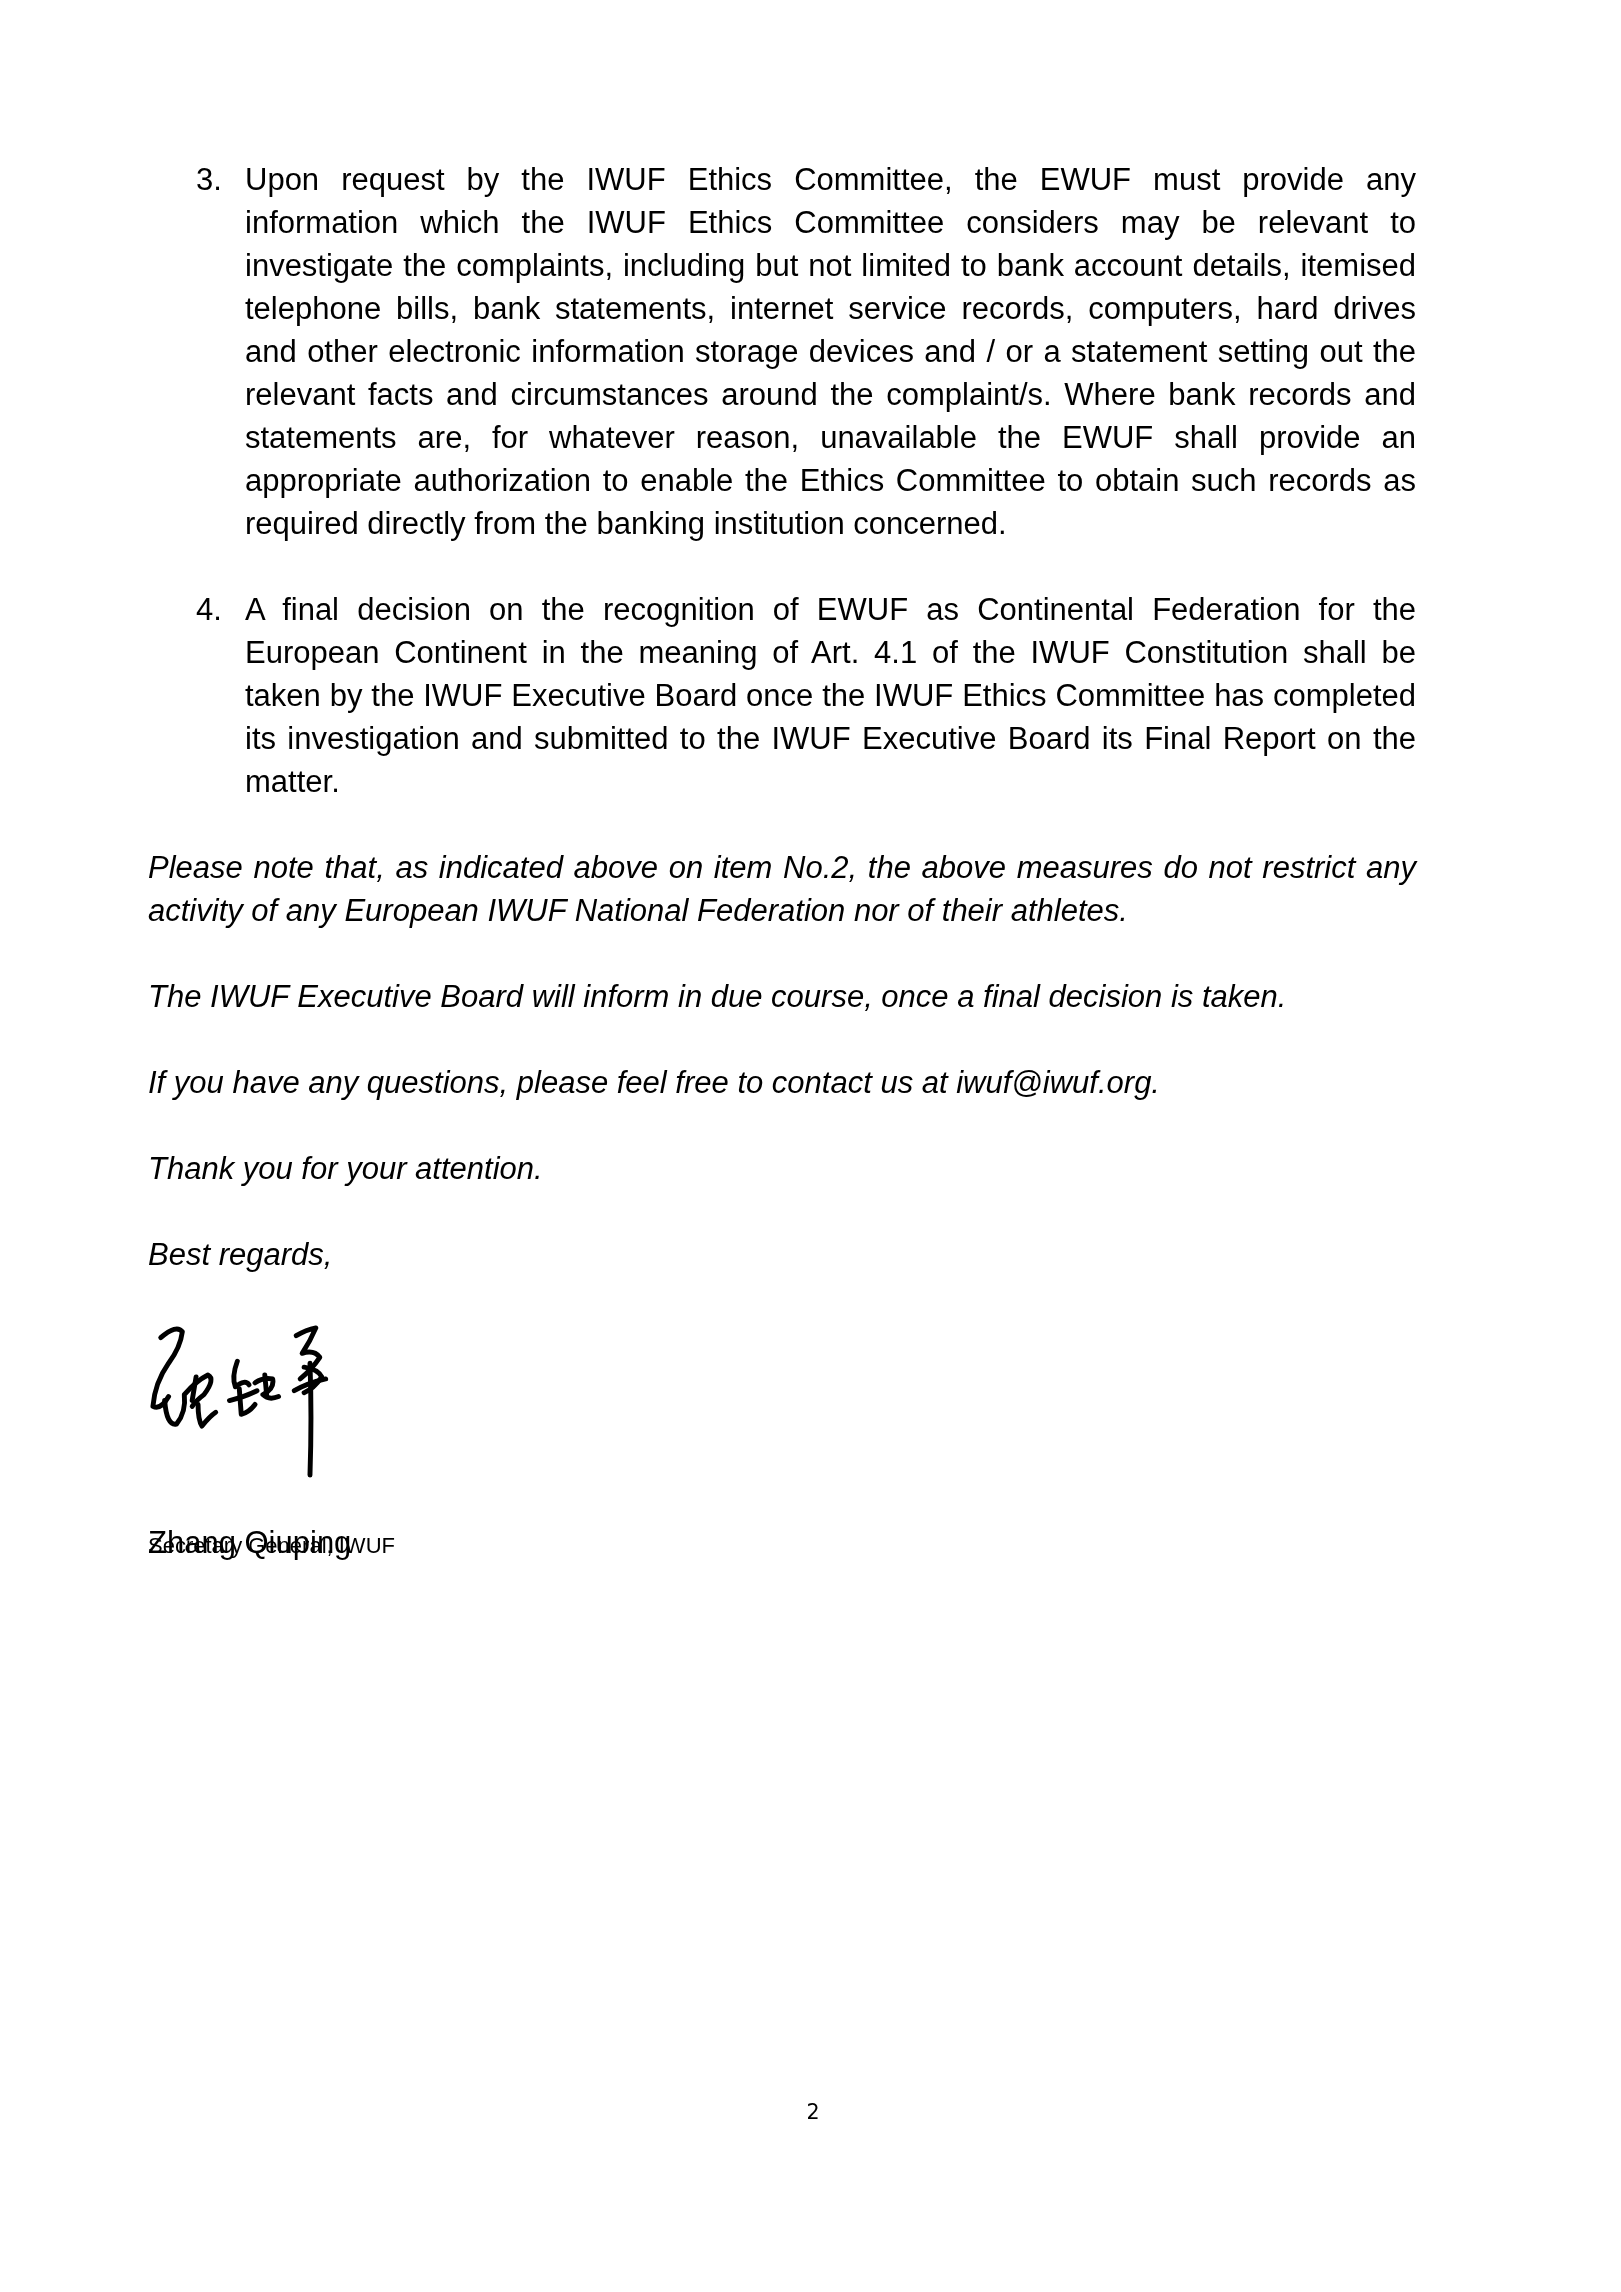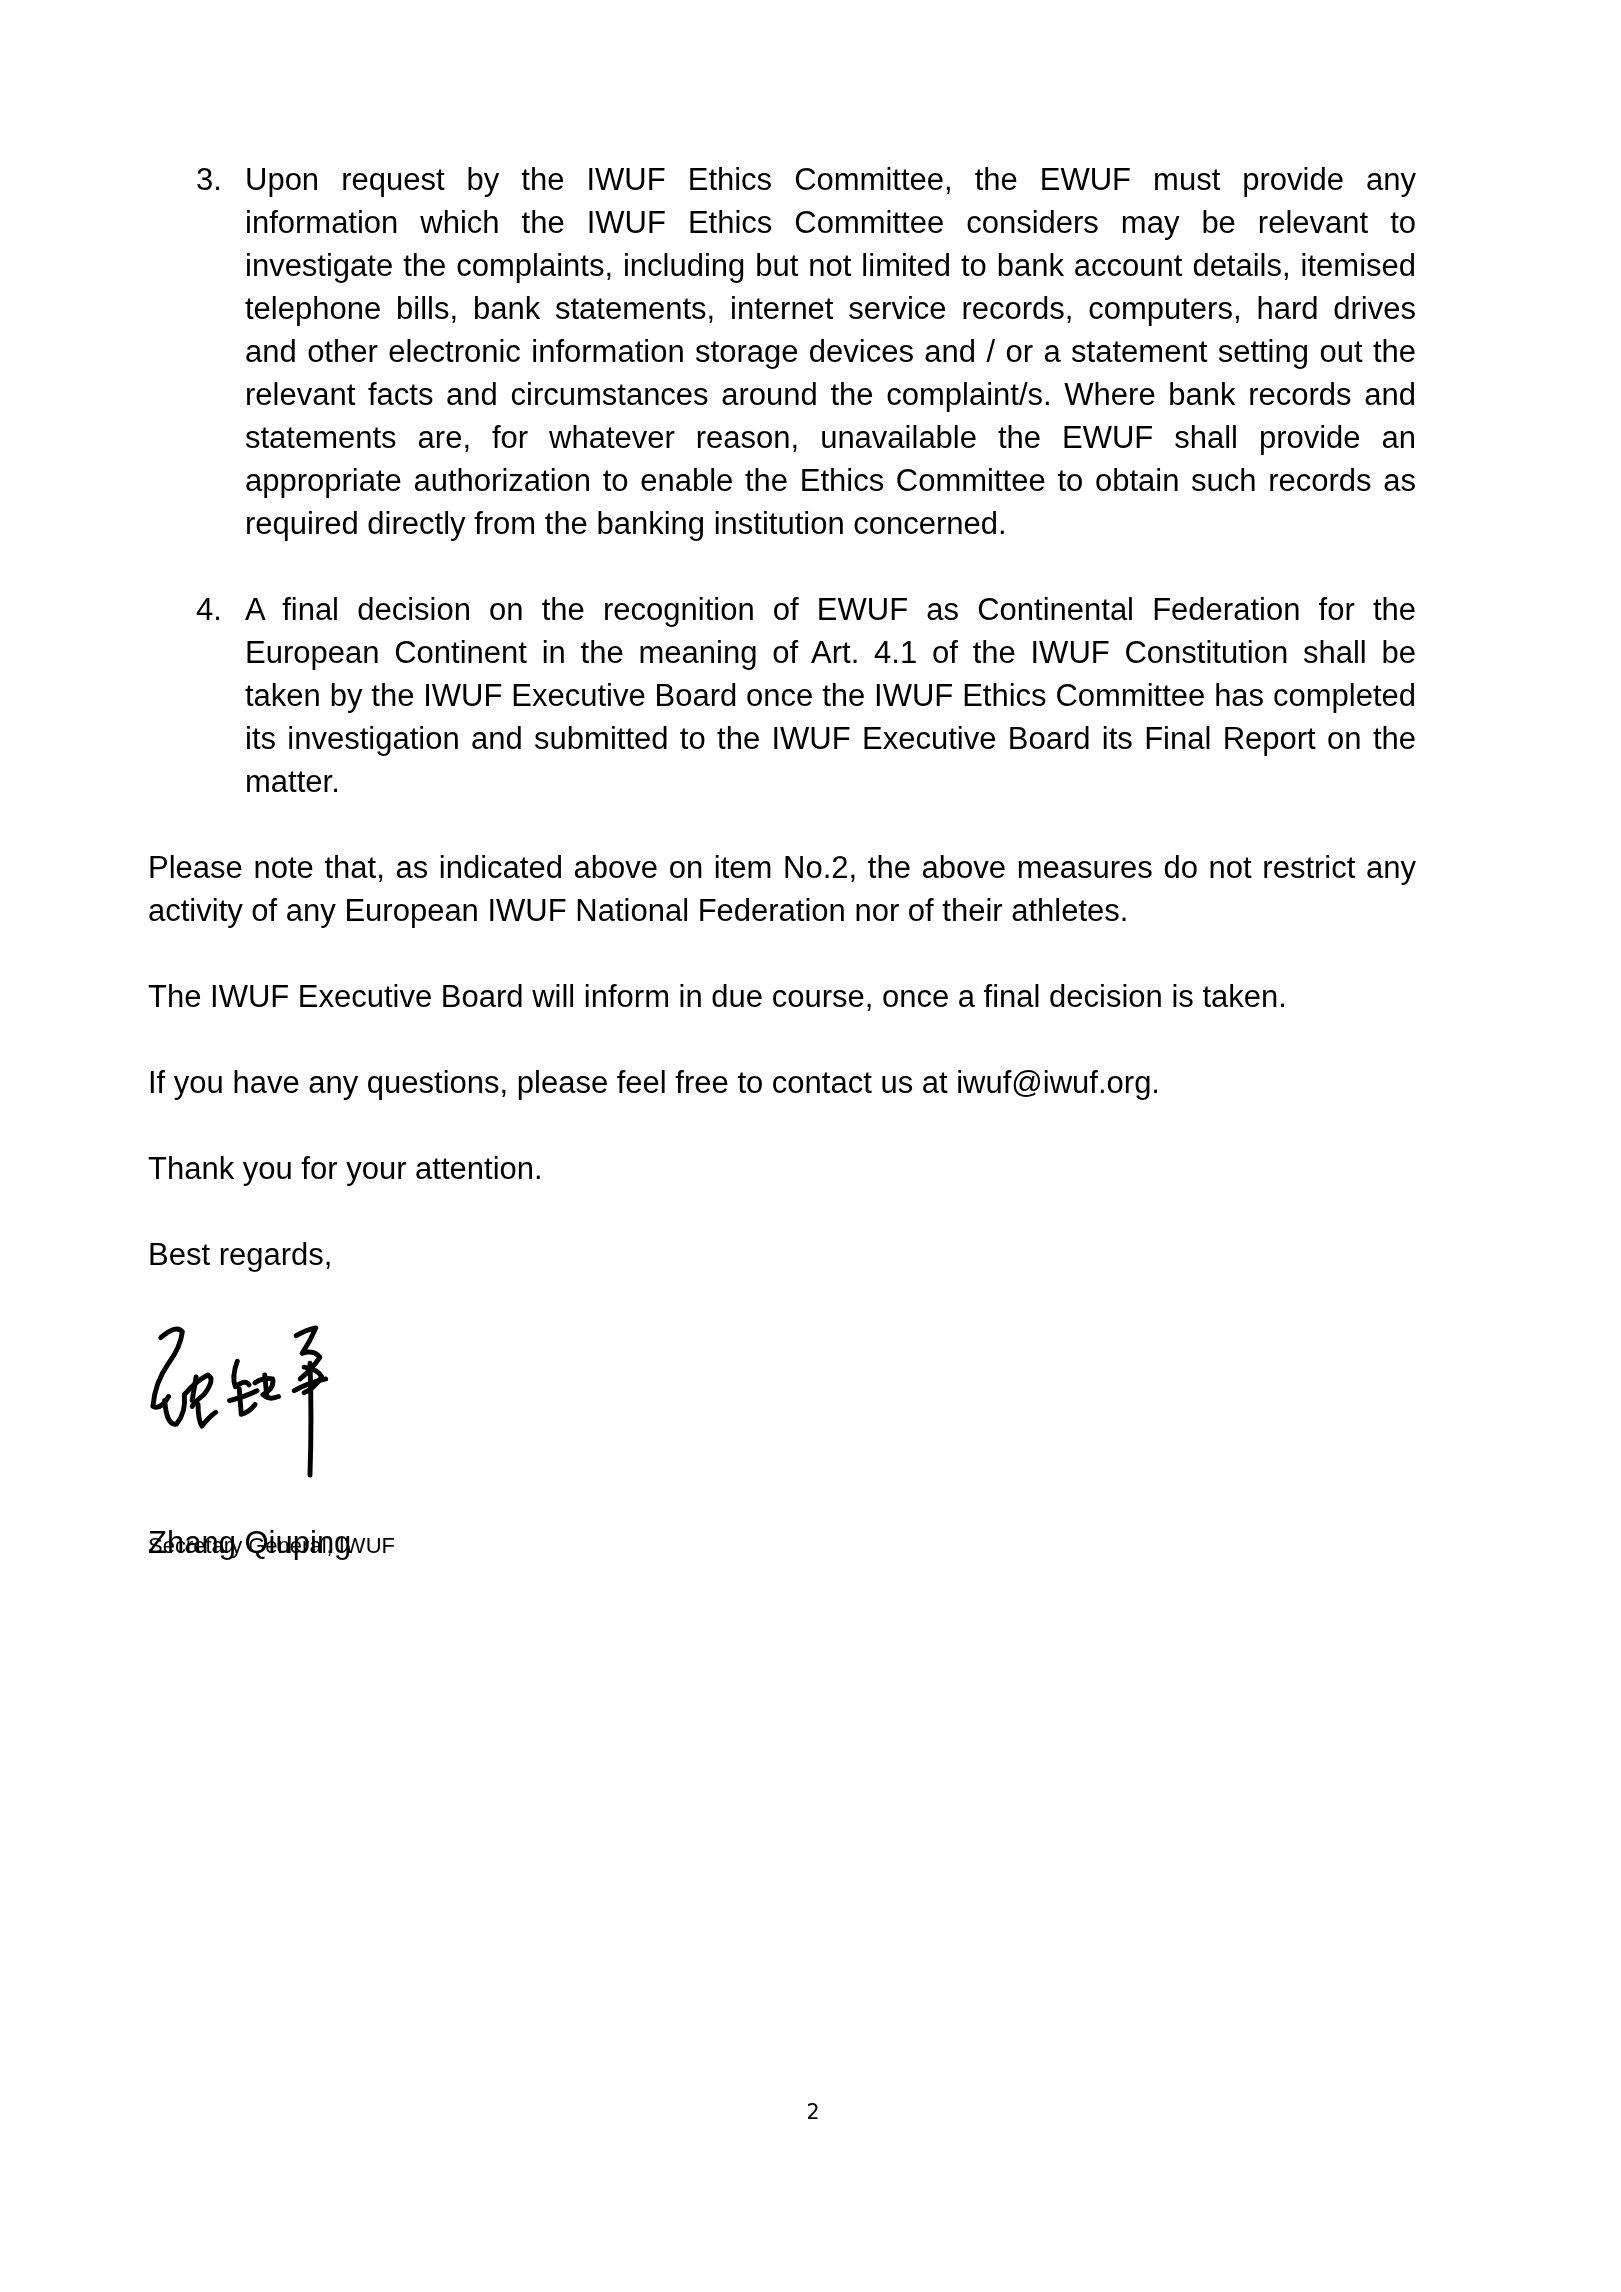--- a/index.html
+++ b/index.html
@@ -10,21 +10,21 @@
     font-family: "Liberation Sans", sans-serif;
   }
   .content {
     position: absolute; left: 148px; top: 158px; width: 1268px;
     font-size: 31px; line-height: 43px;
   }
   .list { margin: 0; padding: 0; }
   .list-item { position: relative; padding-left: 97px; text-align: justify; text-align-last: left; }
   .list-item + .list-item { margin-top: 43px; }
   .list-num { position: absolute; left: 48px; top: 0; }
-  .para { margin: 43px 0 0 0; text-align: justify; text-align-last: left; }
+  .para { margin: 43px 0 0 0; text-align: justify; text-align-last: left; font-style: italic; }
   .signature { position: absolute; left: 147px; top: 1318px; width: 216px; height: 167px; }
   .sig-name { position: absolute; left: 148px; top: 1481px; font-size: 31px; line-height: 43px; margin-top: 40px; }
   .sig-title { position: absolute; left: 148px; top: 1524px; font-size: 22px; line-height: 43px; }
   .page-number {
     position: absolute; left: 0; width: 1621px; top: 2100px; text-align: center;
     font-size: 20.6px; line-height: 25.5px; font-family: "DejaVu Sans", sans-serif; padding-left: 0;
   }
   .page-number span { display: inline-block; margin-left: 4.9px; }
 </style>
 </head>

